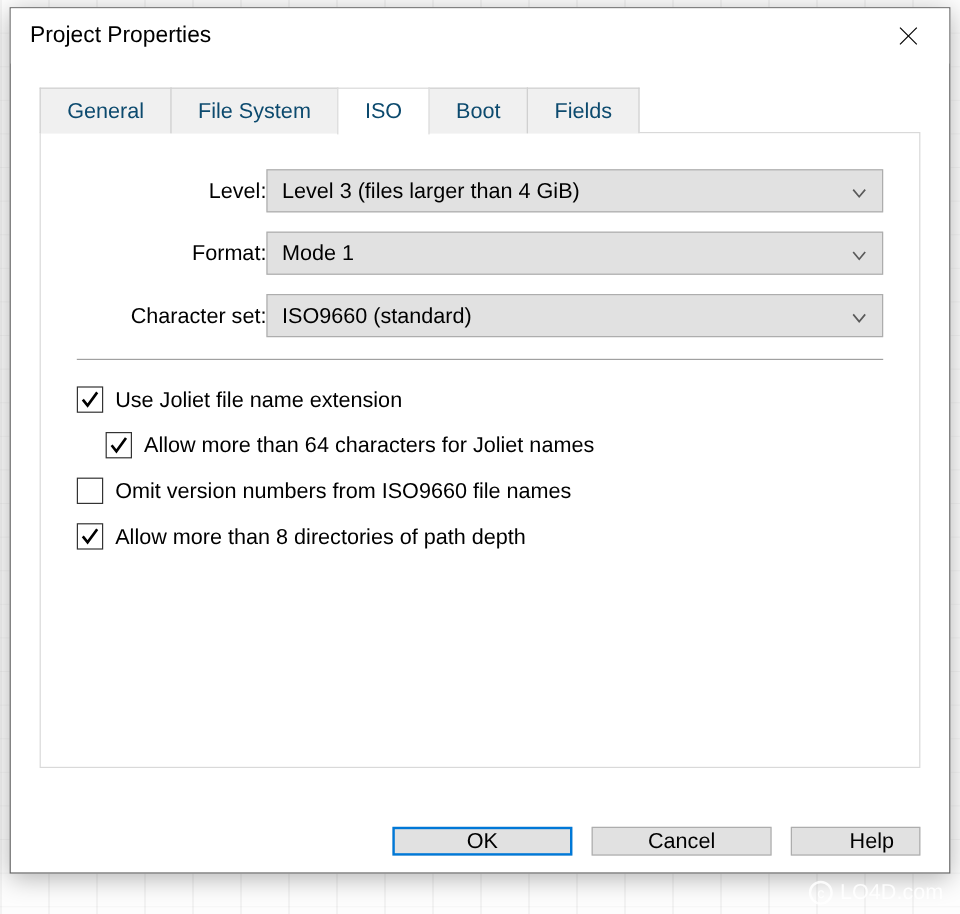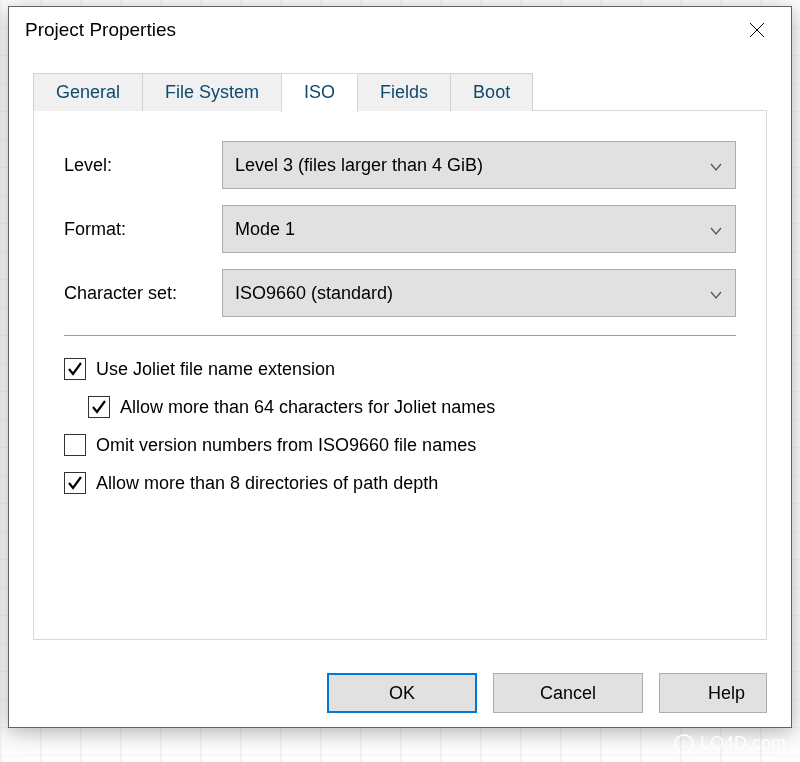--- a/index.html
+++ b/index.html
@@ -18,20 +18,21 @@
     }
     .dialog {
       position: absolute;
       left: 8px;
       top: 6px;
       width: 784px;
       height: 722px;
       background: #ffffff;
       border: 1px solid #646464;
       box-shadow: 0 4px 20px rgba(0,0,0,0.3);
+      text-align: right;
     }
     .titlebar {
       height: 46px;
       display: flex;
       align-items: center;
       justify-content: space-between;
       padding: 0 14px 0 16px;
       background: #ffffff;
     }
     .titlebar-title {
@@ -95,21 +96,21 @@
       align-items: center;
       margin-bottom: 16px;
     }
     .form-label {
       width: 158px;
       font-size: 18px;
       color: #000;
     }
     .combo {
       flex: 1;
-      height: 48px;
+      height: 36px;
       background: #e1e1e1;
       border: 1px solid #adadad;
       display: flex;
       align-items: center;
       justify-content: space-between;
       padding: 0 12px;
       cursor: pointer;
       font-size: 18px;
       color: #000;
     }
@@ -166,21 +167,21 @@
     }
     .button-row {
       position: absolute;
       bottom: 14px;
       right: 24px;
       display: flex;
       gap: 16px;
     }
     .btn {
       min-width: 150px;
-      height: 40px;
+      height: 24px;
       background: #e1e1e1;
       border: 1px solid #adadad;
       font-size: 18px;
       color: #000;
       cursor: pointer;
       display: flex;
       align-items: center;
       justify-content: center;
       padding: 0 12px;
     }
@@ -239,22 +240,22 @@
       </svg>
     </div>
   </div>
 
   <div class="content-area">
 
     <div class="tabs">
       <div class="tab">General</div>
       <div class="tab">File System</div>
       <div class="tab active">ISO</div>
+      <div class="tab">Boot</div>
       <div class="tab">Fields</div>
-      <div class="tab">Boot</div>
     </div>
 
     <div class="tab-panel">
 
       <div class="form-row">
         <div class="form-label">Level:</div>
         <div class="combo">
           <span>Level 3 (files larger than 4 GiB)</span>
           <span class="chevron">
             <svg viewBox="0 0 14 14">

